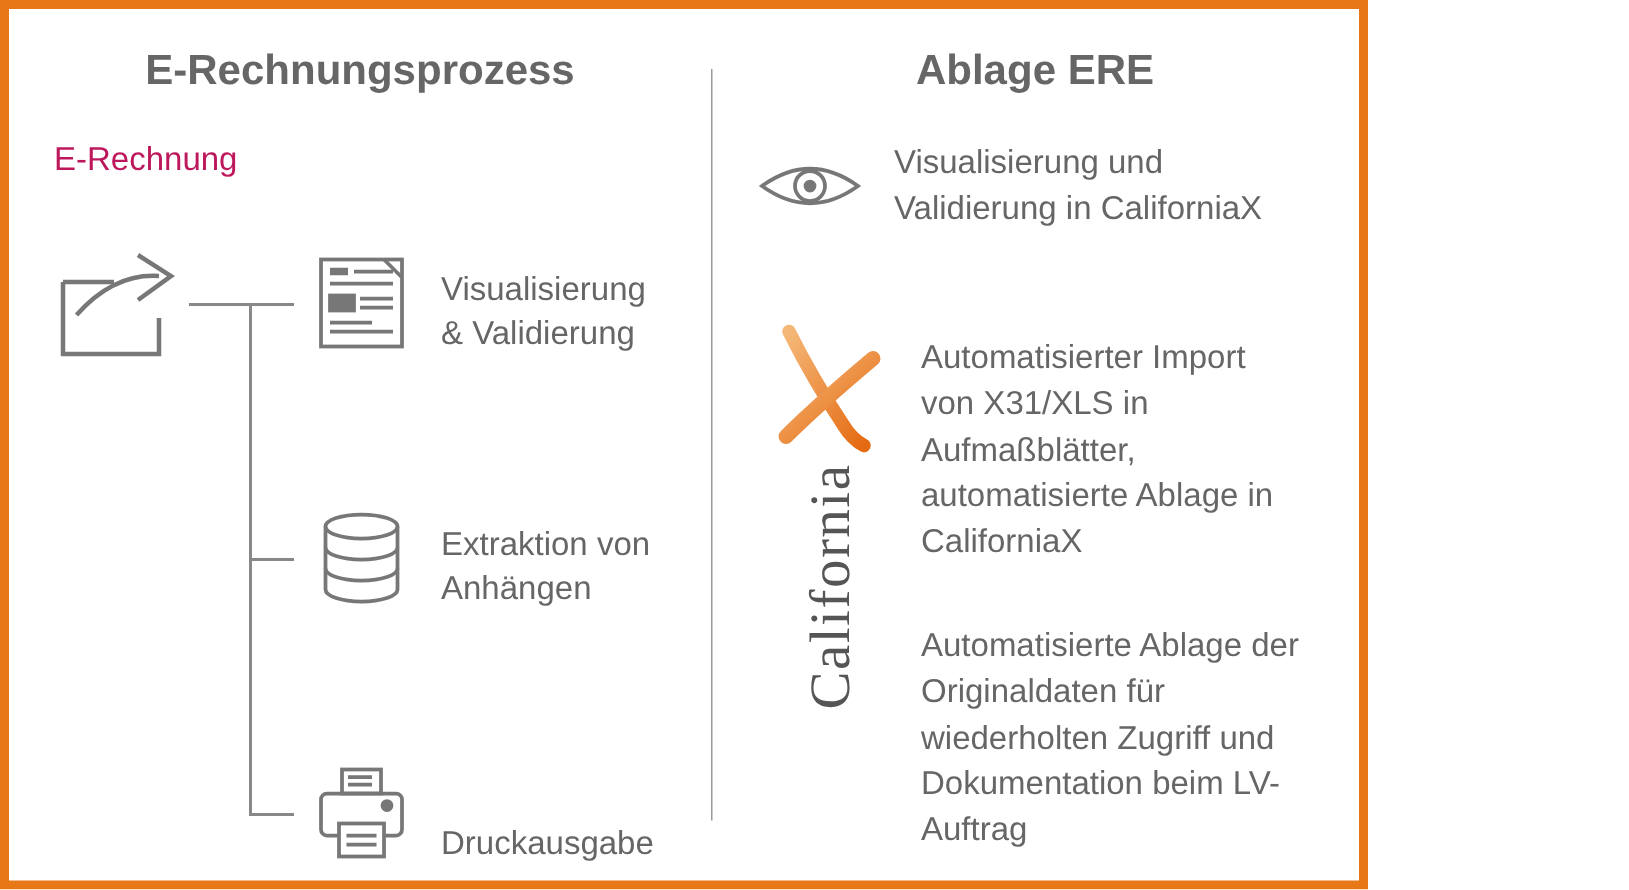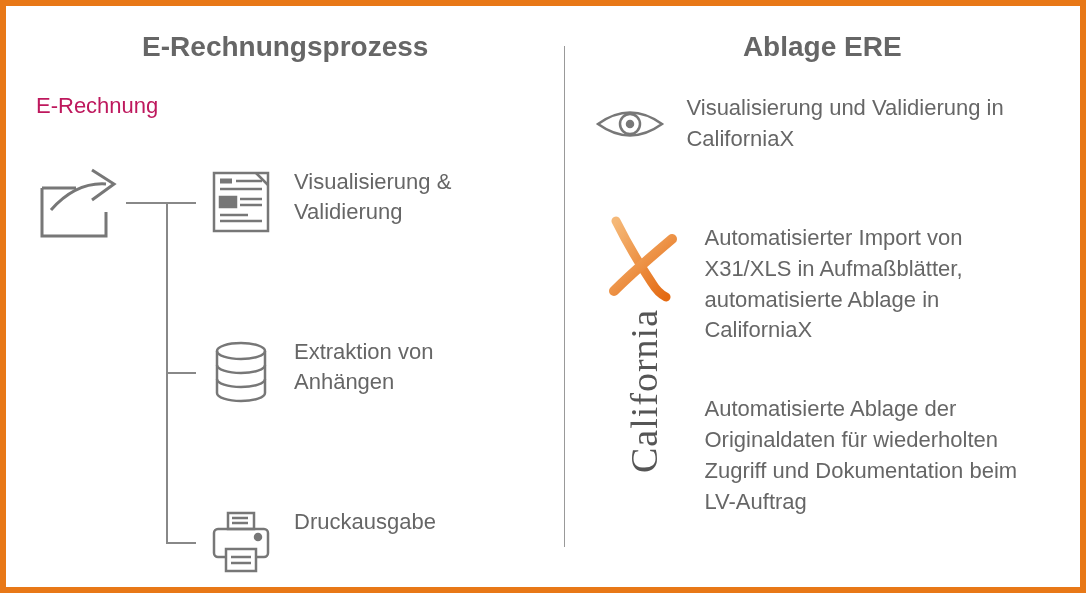--- a/index.html
+++ b/index.html
@@ -1,18 +1,18 @@
 <!DOCTYPE html>
 <html><head>
 <meta charset="utf-8">
 <style>
 * { margin: 0; padding: 0; box-sizing: border-box; }
 body { font-family: Arial, Helvetica, sans-serif; background: #fff; }
 .frame {
-  width: 1086px;
+  width: 912px;
   height: 593px;
   border: 6px solid #e87817;
   background: #fff;
   display: flex;
   position: relative;
 }
 .col {
   flex: 1;
   padding: 25px 30px 30px;
   position: relative;
@@ -59,21 +59,21 @@
   position: absolute;
   left: 130px;
   width: 30px;
   height: 2px;
   background: #888;
 }
 .node {
   position: absolute;
   left: 170px;
   display: flex;
-  align-items: flex-start;
+  align-items: flex-end;
   gap: 18px;
 }
 .node-icon {
   width: 70px;
   height: 70px;
   flex: 0 0 70px;
   display: flex;
   align-items: center;
   justify-content: center;
 }
@@ -122,21 +122,21 @@
   letter-spacing: 1px;
   margin-top: 6px;
 }
 .right-paras {
   position: absolute;
   left: 110px;
   top: 130px;
   right: 10px;
   display: flex;
   flex-direction: column;
-  gap: 48px;
+  gap: 38px;
 }
 </style>
 </head>
 <body>
 
 <div class="frame">
 
   <div class="col col-left">
     <div class="heading">E-Rechnungsprozess</div>
     <div class="sub-label">E-Rechnung</div>

